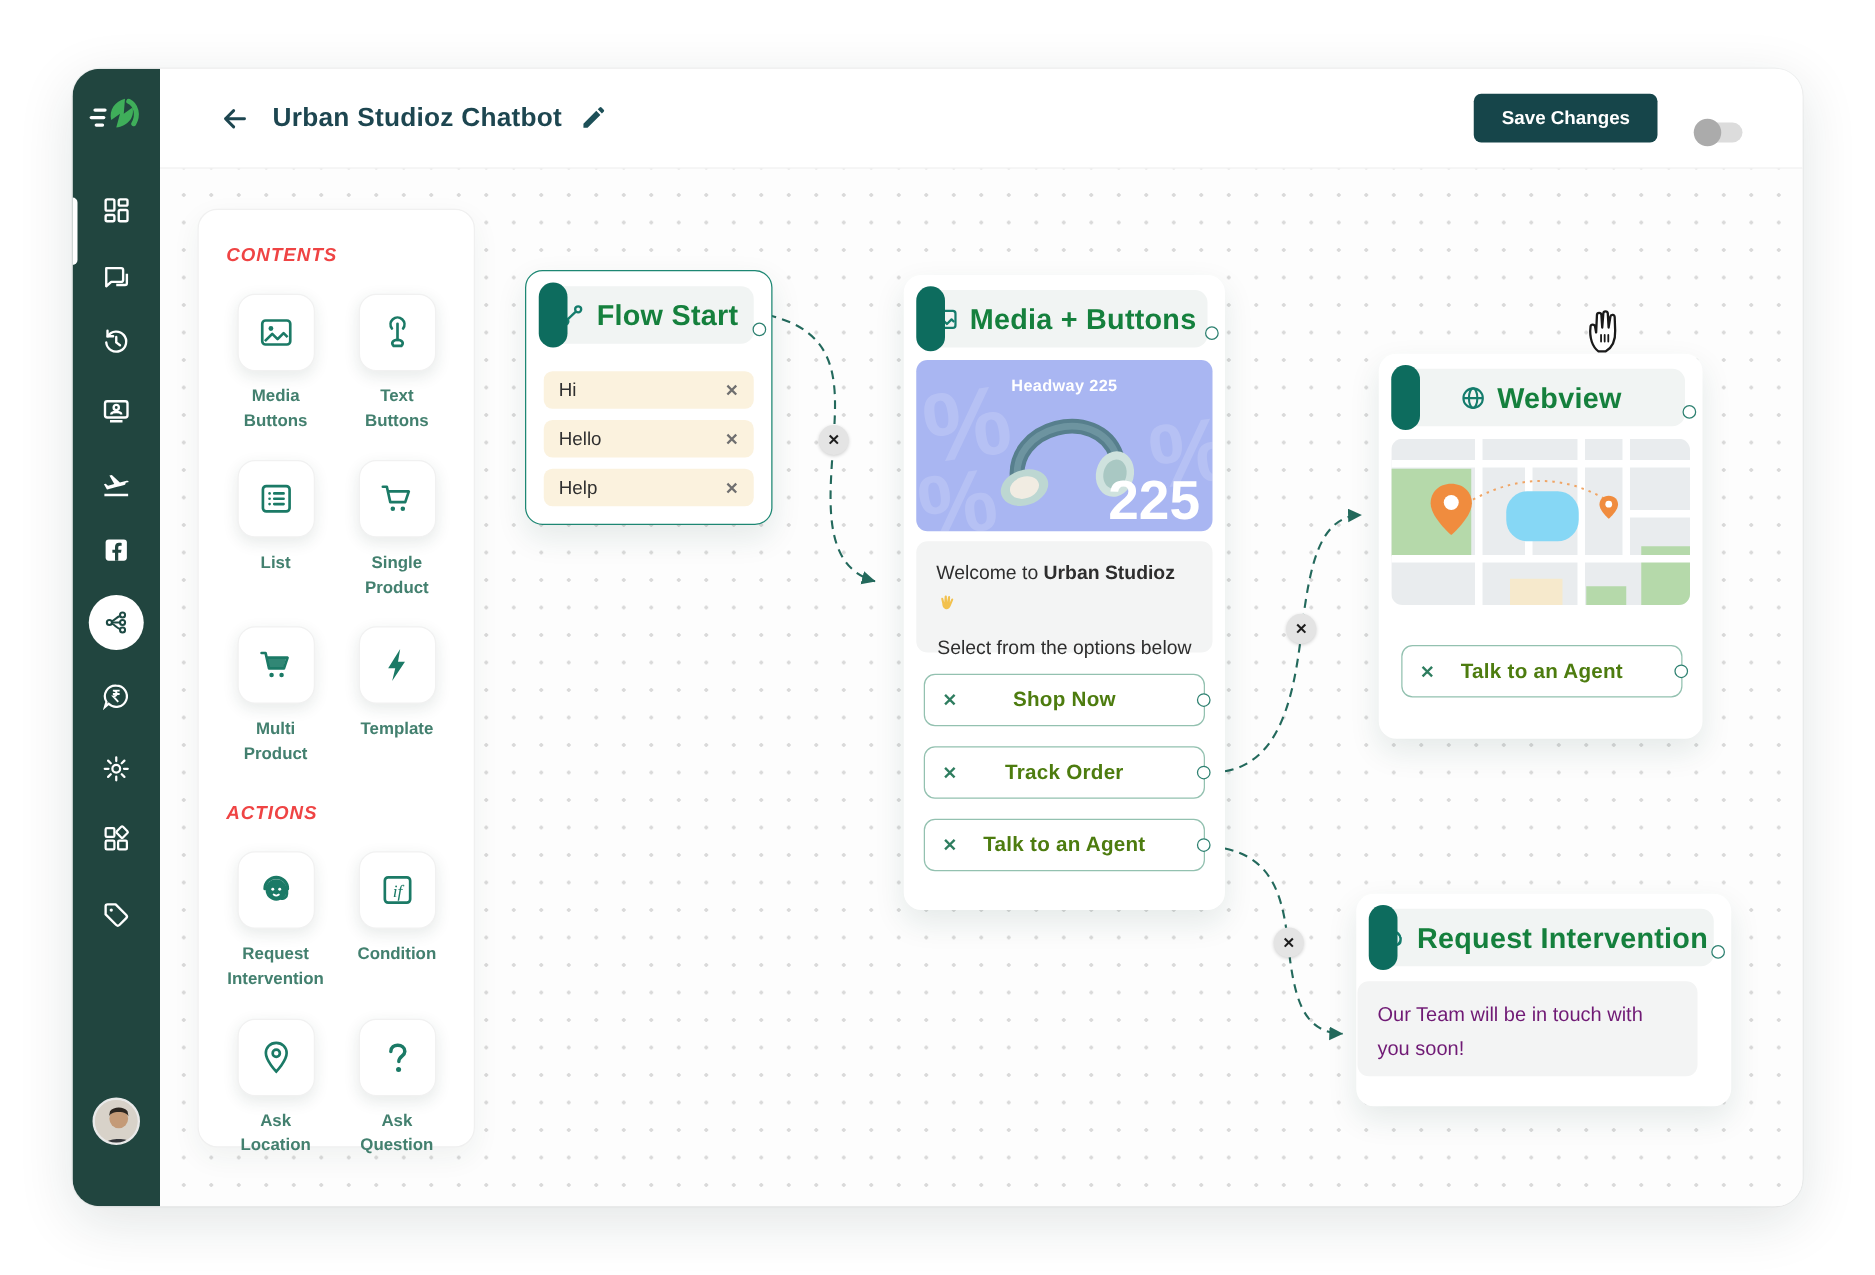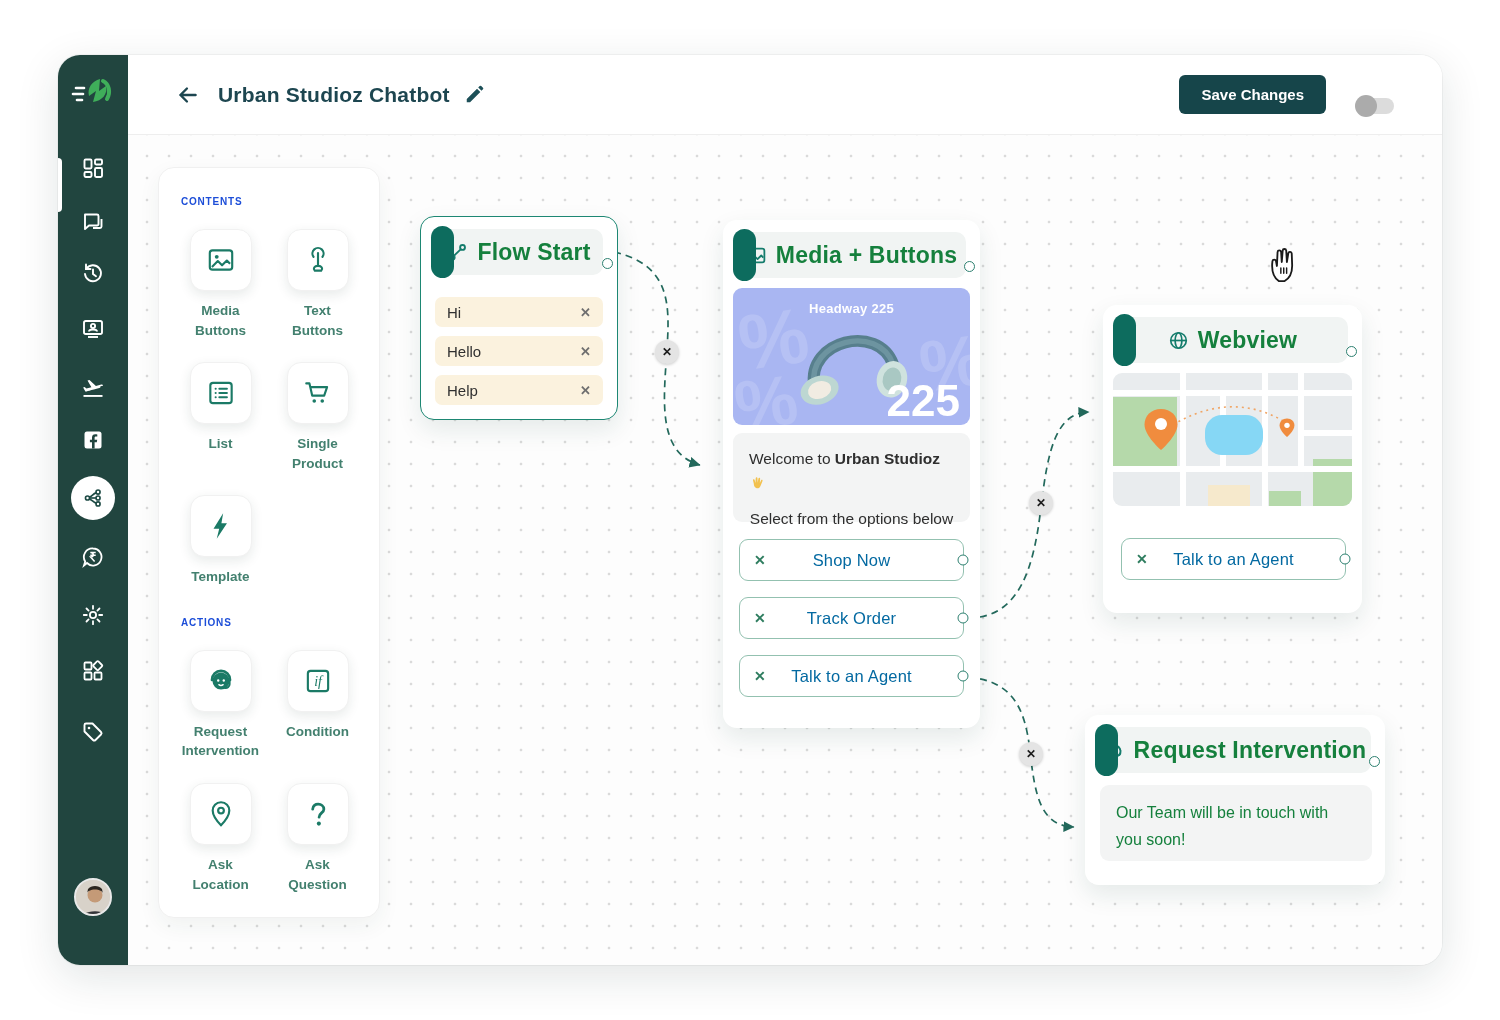--- a/index.html
+++ b/index.html
@@ -39,21 +39,21 @@
             background-image:radial-gradient(#dadada 1.5px, transparent 1.6px); background-size:22px 22px; background-position:8px 10px; }
   .conn-svg { position:absolute; left:0; top:0; width:1314px; height:830px; pointer-events:none; }
   .conn-x { position:absolute; width:24px; height:24px; background:#e4e4e4; border-radius:50%; color:#1c1c1c;
             display:flex; align-items:center; justify-content:center; font-size:12px; font-weight:700;
             box-shadow:0 1px 3px rgba(0,0,0,.18); cursor:pointer; }
 
   
   .palette { position:absolute; left:30px; top:32px; width:222px; height:751px; background:#fff;
              border:1px solid #f0f0f0; border-radius:16px; box-shadow:0 8px 22px rgba(30,60,50,.06);
              padding:28px 22px; }
-  .pal-title { font-size:10px; font-weight:800; color:#1d4ed8; letter-spacing:.8px; }
+  .pal-title { font-size:15px; font-weight:800; color:#ef4444; letter-spacing:.8px;font-style:italic; }
   .pal-grid { margin-top:22px; display:grid; grid-template-columns:1fr 1fr; column-gap:18px; row-gap:22px; }
   .pal-item { text-align:center; cursor:grab; }
   .tile { width:62px; height:62px; margin:0 auto; background:#fff; border:1px solid #f1f1f1; border-radius:14px;
           box-shadow:0 4px 12px rgba(30,60,50,.10); display:flex; align-items:center; justify-content:center; }
   .tile svg { width:32px; height:32px; }
   .pal-label { margin-top:10px; font-size:13.5px; font-weight:600; color:#43806f; line-height:1.45; }
   .actions-title { margin-top:30px; }
 
   
   .card { position:absolute; background:#fff; border-radius:14px; box-shadow:0 10px 24px rgba(20,70,55,.10); cursor:grab; }
@@ -69,21 +69,21 @@
   .chip-x { margin-left:auto; color:#6f6f6f; font-size:13px; font-weight:700; cursor:pointer; }
   .media-box { position:absolute; left:10px; width:237px; height:137px; background:#a9b6f2; border-radius:9px; overflow:hidden; }
   .media-title { position:absolute; top:13px; width:100%; text-align:center; color:#fff; font-size:13px; font-weight:700; letter-spacing:.3px; }
   .media-big { position:absolute; right:10px; bottom:0px; color:#fff; font-size:44px; font-weight:600; line-height:1.1; }
   .pct { position:absolute; color:rgba(255,255,255,.16); font-weight:800; user-select:none; }
   .msg-box { background:#f3f4f4; border-radius:9px; padding:14px 16px; color:#2e2e2e; font-size:15.5px; line-height:1.55; }
   .msg-box p + p { margin-top:12px;text-align:center; }
   .node-btn { position:relative; margin:0 16px 16px; height:42px; border:1.3px solid #93c1b0; border-radius:9px;
               background:#fff; display:flex; align-items:center; justify-content:center; cursor:pointer; }
   .btn-x { position:absolute; left:14px; color:#2e7d5f; font-size:14px; font-weight:700; }
-  .btn-label { color:#0369a1; font-size:16.5px; font-weight:400; letter-spacing:.2px;text-align:right; }
+  .btn-label { color:#4d7c0f; font-size:16.5px; font-weight:700; letter-spacing:.2px;text-align:right; }
   .port-btn { right:0; top:50%; transform:translate(50%,-50%); }
   .map-box { position:absolute; left:10px; width:239px; height:133px; border-radius:9px; overflow:hidden; }
 
   .hand-cursor { position:absolute; left:1135px; top:108px; width:42px; height:42px; pointer-events:none; }
 </style>
 </head>
 <body>
 
 <div class="app">
 
@@ -265,20 +265,31 @@
             <path d="M4 6 h3 l2.6 11.5 h11.2 L23.5 9.5 H8"></path>
             <circle cx="11.5" cy="22.5" r="1.7" fill="#1b7a66" stroke="none"></circle>
                 <circle cx="19" cy="22.5" r="1.7" fill="#1b7a66" stroke="none"></circle>
           </svg>
             </div>
           <div class="pal-label">Single Product</div>
         </div>
         <div class="pal-item">
           <div class="tile">
               <svg viewBox="0 0 30 30">
+            <path d="M4 6 h3 l2.6 11.5 h11.2 L23.5 9.5 H8" fill="none" stroke="#1b7a66" stroke-width="2" stroke-linecap="round" stroke-linejoin="round"></path>
+            <path d="M8.4 10.5 h13.8 l-1.6 6 H9.8 Z" fill="#1b7a66" opacity=".9"></path>
+            <circle cx="11.5" cy="22.5" r="1.7" fill="#1b7a66"></circle>
+                <circle cx="19" cy="22.5" r="1.7" fill="#1b7a66"></circle>
+          </svg>
+            </div>
+          <div class="pal-label">Multi Product</div>
+        </div>
+        <div class="pal-item">
+          <div class="tile">
+              <svg viewBox="0 0 30 30">
             <path d="M17 3 L8 17.5 h5.3 L11 27 l9.6 -14.5 h-5.2 Z" fill="#1b7a66"></path>
           </svg>
             </div>
           <div class="pal-label">Template</div>
         </div>
       </div>
 
       <div class="pal-title actions-title">ACTIONS</div>
       <div class="pal-grid">
         <div class="pal-item">
@@ -396,21 +407,21 @@
         <span class="btn-label">Track Order</span>
         <span class="port port-btn"></span>
       </div>
       <div class="node-btn" style="position:absolute; left:16px; right:16px; top:435px; margin:0;">
         <span class="btn-x">✕</span>
         <span class="btn-label">Talk to an Agent</span>
         <span class="port port-btn"></span>
       </div>
     </div>
 
-    <div class="card" style="left:975px; top:170px; width:259px; height:308px;">
+    <div class="card" style="left:975px; top:148px; width:259px; height:308px;">
       <div class="node-head">
         <span class="accent-bar"></span>
         <svg viewBox="0 0 20 20" fill="none" stroke="#147c6c" stroke-width="1.6">
           <circle cx="10" cy="10" r="7.4"></circle>
             <ellipse cx="10" cy="10" rx="3.2" ry="7.4"></ellipse>
             <path d="M2.8 10 h14.4"></path>
         </svg>
         <span class="node-title">Webview</span>
         <span class="port port-head" style="right:-9px"></span>
       </div>
@@ -458,21 +469,21 @@
           <circle cx="11" cy="11.5" r="6.2" fill="none" stroke="#147c6c" stroke-width="1.7"></circle>
           <path d="M4.8 10.5 a6.6 6.6 0 0 1 12.4 0" fill="none" stroke="#147c6c" stroke-width="1.7" stroke-linecap="round"></path>
           <circle cx="8.8" cy="11.4" r="1" fill="#147c6c"></circle>
             <circle cx="13.2" cy="11.4" r="1" fill="#147c6c"></circle>
           <path d="M9 14.6 c1.3 .9 2.7 .9 4 0" stroke="#147c6c" stroke-width="1.2" fill="none" stroke-linecap="round"></path>
           <path d="M17.4 11 v2.6 a3 3 0 0 1 -3.6 2.9" fill="none" stroke="#147c6c" stroke-width="1.5" stroke-linecap="round"></path>
         </svg>
         <span class="node-title">Request Intervention</span>
         <span class="port port-head" style="right:-9px"></span>
       </div>
-      <div class="msg-box" style="position:absolute; left:15px; top:70px; width:272px; height:76px; font-size:16px; line-height:1.7; color:#15803d;">
+      <div class="msg-box" style="position:absolute; left:1px; top:70px; width:272px; height:76px; font-size:16px; line-height:1.7; color:#701a75;">
         <span>Our Team will be in touch with you soon!</span>
       </div>
     </div>
 
     <svg class="hand-cursor" viewBox="0 0 32 32">
       <path d="M12 29 C8.5 26.5 6.3 21 7.2 13.8 C7.4 12.3 9.6 12.3 9.9 13.8 L10.6 17.5 L11.1 6.8 C11.2 5.2 13.6 5.2 13.8 6.8 L14.3 14.5 L15 5.8 C15.1 4.2 17.5 4.2 17.7 5.8 L18.2 14.5 L19.3 7.8 C19.6 6.3 21.8 6.5 21.9 8.1 L22.2 16.5 C22.4 22.5 20.3 26.8 16.5 29 Z" fill="#ffffff" stroke="#1a1a1a" stroke-width="1.4" stroke-linejoin="round"></path>
       <g stroke="#1a1a1a" stroke-width="1.1" stroke-linecap="round">
         <line x1="13.6" y1="19" x2="13.6" y2="23"></line>
           <line x1="15.8" y1="19" x2="15.8" y2="23"></line>
           <line x1="18" y1="19" x2="18" y2="23"></line>

